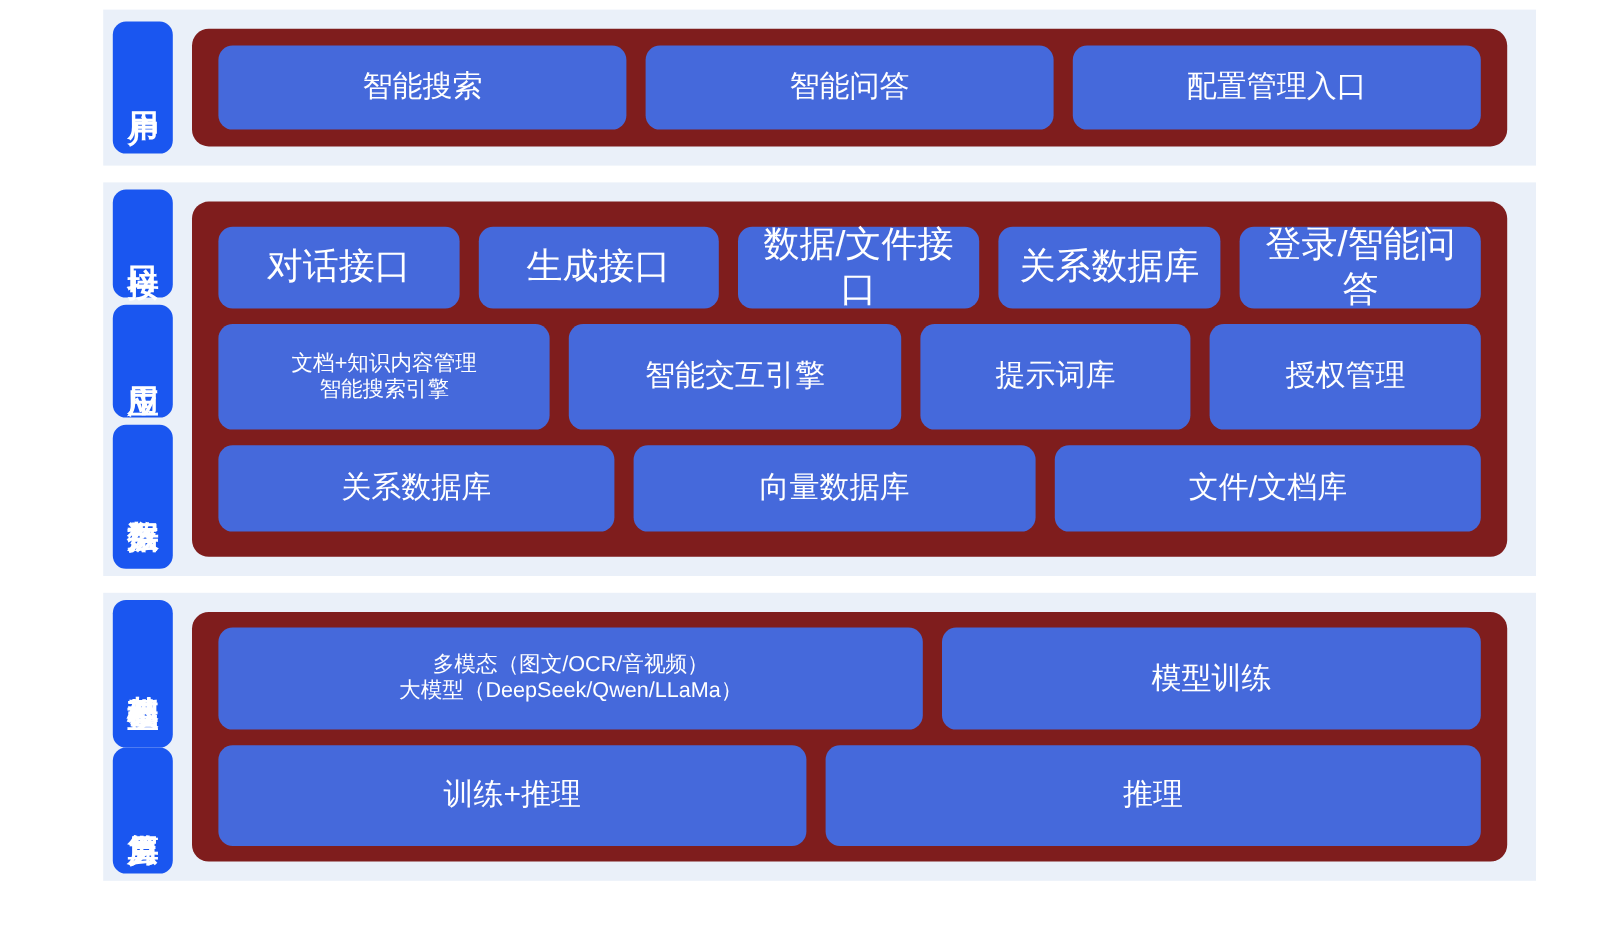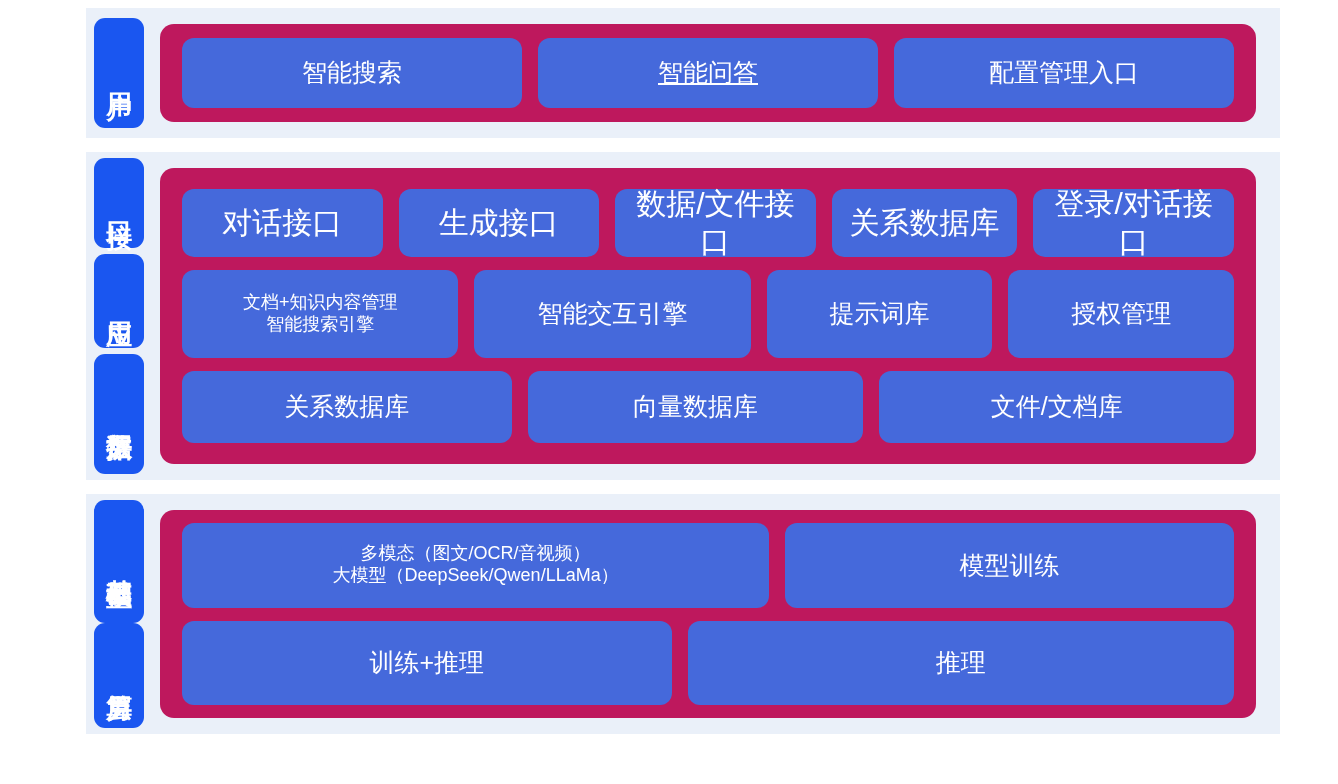--- a/index.html
+++ b/index.html
@@ -64,21 +64,21 @@
     box-sizing: border-box;
     writing-mode: vertical-rl;
     text-orientation: upright;
     padding: 9px 0;
     white-space: nowrap;
   }
 
   
   .card {
     flex: 1 1 auto;
-    background: #be185d;
+    background: #7f1d1d;
     border-radius: 14px;
     margin: 16px 24px 16px 8px;
     display: flex;
     flex-direction: column;
     justify-content: center;
     gap: 13px;
     padding: 13px 22px;
     box-sizing: border-box;
   }
   #band-user .card    { margin: 16px 24px 16px 8px; }
@@ -128,40 +128,40 @@
 
 <div id="canvas">
 
   <div class="band" id="band-user">
     <div class="tab-col">
       <div class="side-tab" style="height:110px;">用户</div>
     </div>
     <div class="card">
       <div class="row">
         <div class="box" style="flex:1 1 0;">智能搜索</div>
-        <div class="box" style="flex:1 1 0;text-decoration:underline;">智能问答</div>
+        <div class="box" style="flex:1 1 0;">智能问答</div>
         <div class="box" style="flex:1 1 0;">配置管理入口</div>
       </div>
     </div>
   </div>
 
   <div class="band" id="band-platform">
     <div class="tab-col multi">
       <div class="side-tab" style="height:90px;">接口</div>
       <div class="side-tab" style="height:94px;">应用</div>
       <div class="side-tab" style="height:120px;">数据层</div>
     </div>
     <div class="card">
 
       <div class="row row-api">
         <div class="box small" style="flex:1 1 0;">对话接口</div>
         <div class="box small" style="flex:1 1 0;">生成接口</div>
         <div class="box small" style="flex:1 1 0;">数据/文件接口</div>
         <div class="box small" style="flex:0.92 1 0;">关系数据库</div>
-        <div class="box small" style="flex:1 1 0;">登录/对话接口</div>
+        <div class="box small" style="flex:1 1 0;">登录/智能问答</div>
       </div>
 
       <div class="row row-app">
         <div class="box multiline" style="flex:1.18 1 0;">文档+知识内容管理
 智能搜索引擎</div>
         <div class="box" style="flex:1.18 1 0;">智能交互引擎</div>
         <div class="box" style="flex:0.95 1 0;">提示词库</div>
         <div class="box" style="flex:0.95 1 0;">授权管理</div>
       </div>
 

